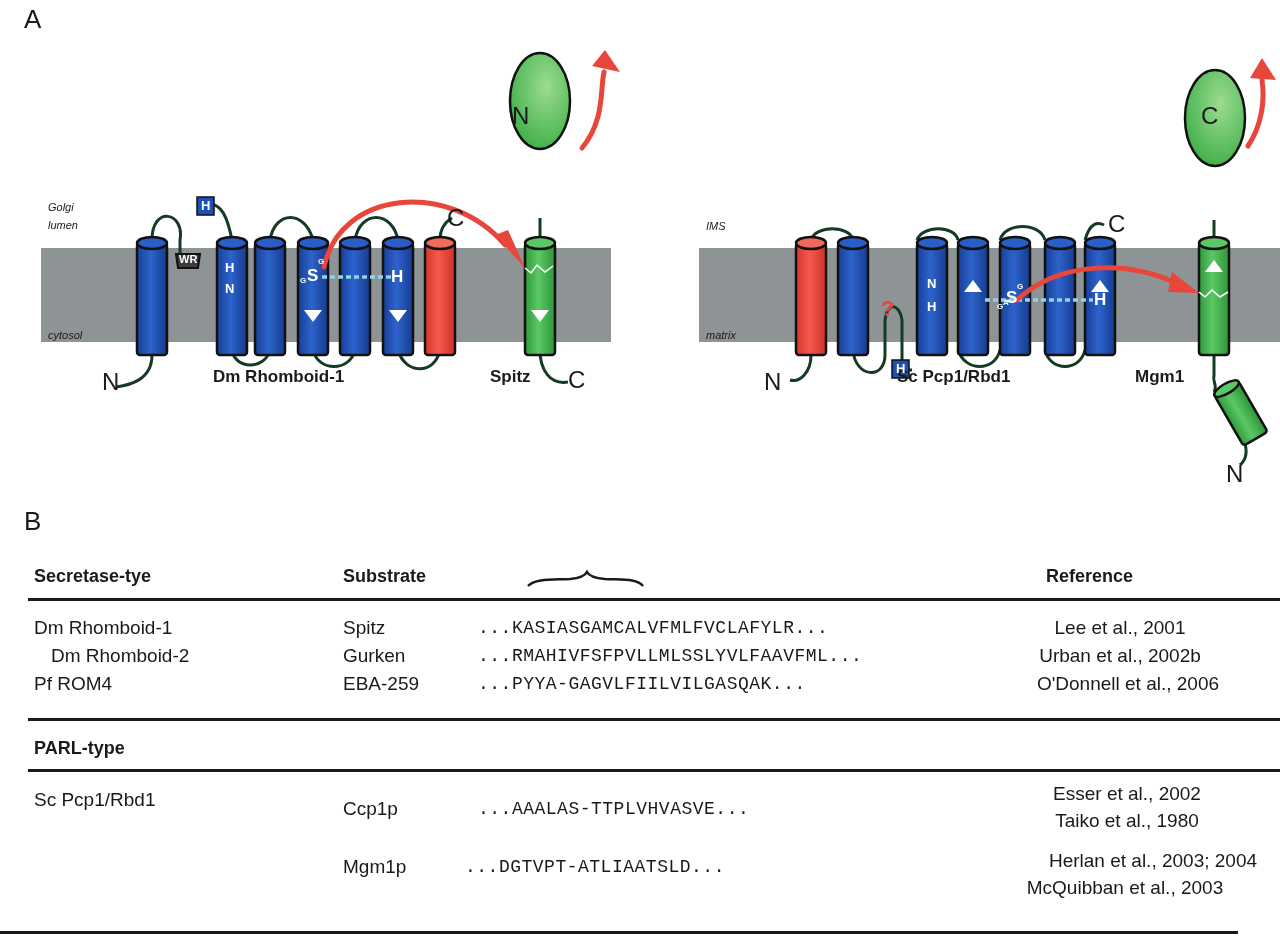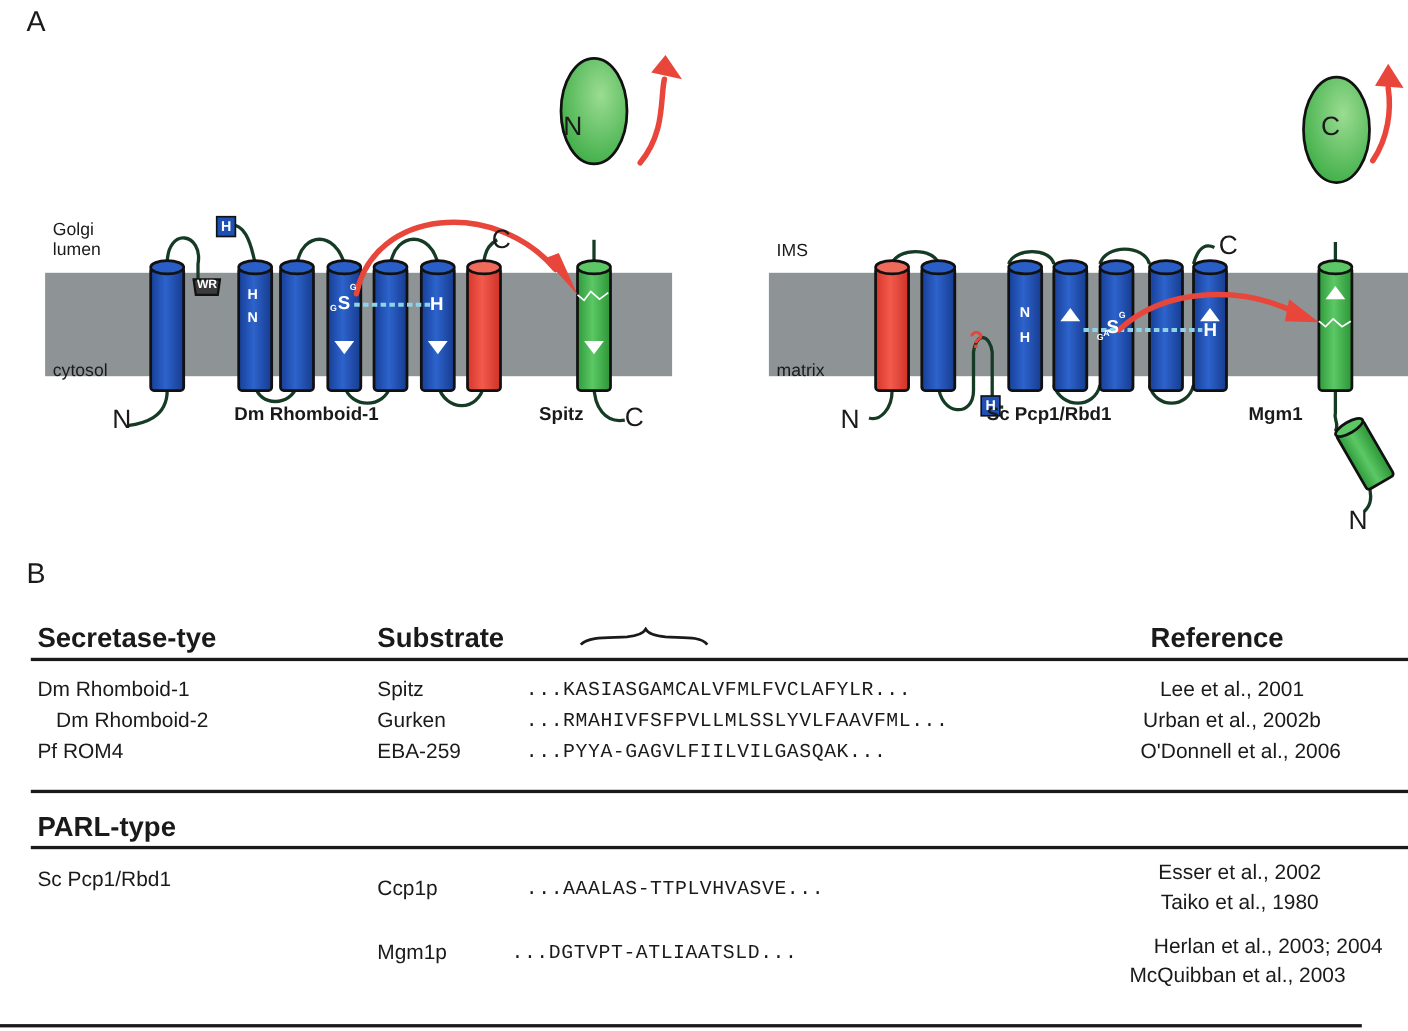--- a/index.html
+++ b/index.html
@@ -1,23 +1,23 @@
 <!DOCTYPE html>
 <html><head>
 <meta charset="utf-8">
 <style>
   html,body{margin:0;padding:0;background:#fff;}
   body{width:1280px;height:937px;position:relative;overflow:hidden;font-family:"Liberation Sans",sans-serif;color:#1a1a1a;}
   .abs{position:absolute;}
   .panel-letter{font-size:26px;font-weight:normal;}
-  .mem-label{font-size:16px;}
+  .mem-label{font-style:italic;font-size:11px;}
   .prot-label{font-weight:bold;font-size:17px;}
   .term{font-size:24px;}
   svg{position:absolute;left:0;top:0;}
-  .th{font-weight:bold;font-size:25px;}
+  .th{font-weight:bold;font-size:18px;}
   .td{font-size:19px;}
   .seq{font-family:"Liberation Mono",monospace;font-size:18px;letter-spacing:0.5px;}
   .ref{font-size:19px;text-align:center;width:270px;}
   .rule{position:absolute;left:28px;background:#1a1a1a;}
 </style>
 </head>
 <body>
 
 <div class="abs panel-letter" style="left:24px;top:4px;">A</div>
 

